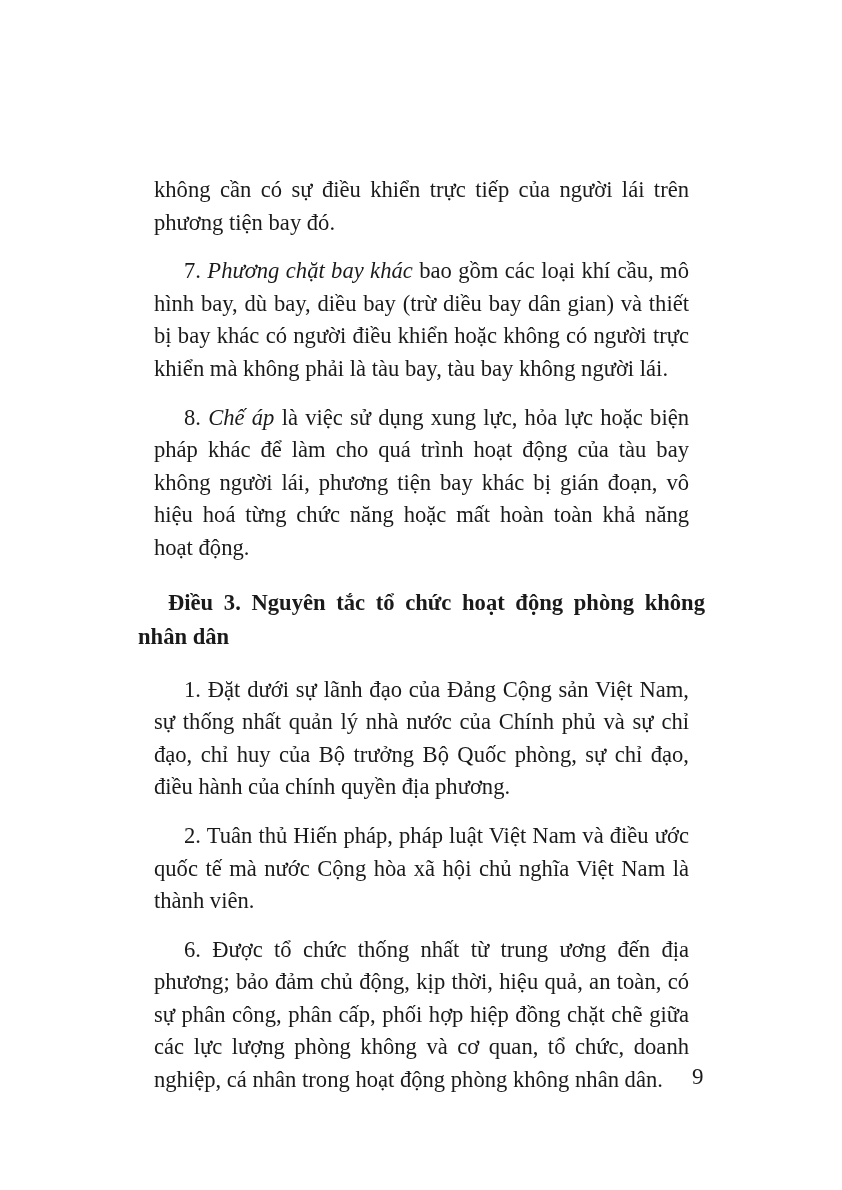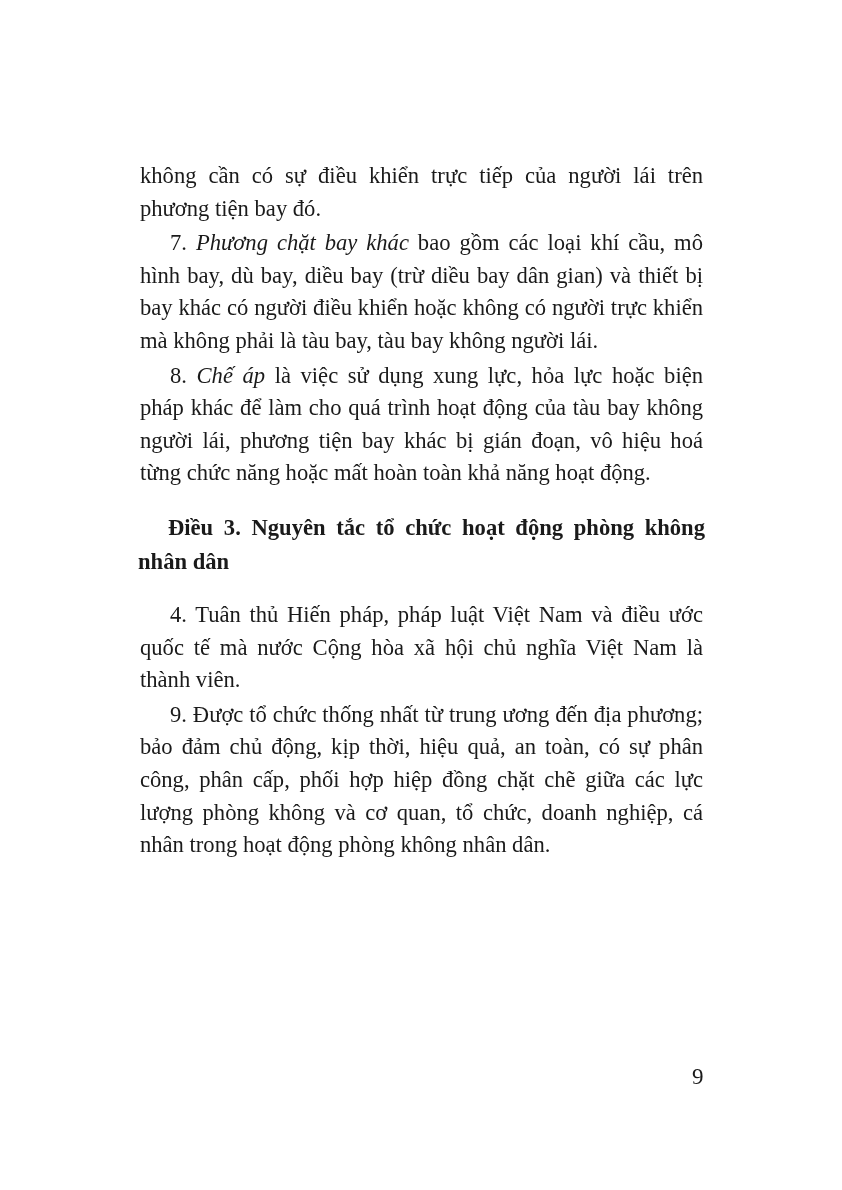--- a/index.html
+++ b/index.html
@@ -19,21 +19,21 @@
       position: absolute;
       left: 138px;
       top: 158px;
       width: 567px;
       font-family: "Liberation Serif", "DejaVu Serif", serif;
       font-size: 22.6px;
       line-height: 32.6px;
       text-align: justify;
     }
     .para {
-      margin: 2px;
+      margin: 16px;
       text-indent: 0;
     }
     .para.indent {
       text-indent: 30px;
     }
     .para em {
       font-style: italic;
     }
     .heading {
       margin: 21px 0 20px 0;
@@ -57,17 +57,18 @@
 
 <div class="page-body">
   <p class="para">không cần có sự điều khiển trực tiếp của người lái trên phương tiện bay đó.</p>
 
   <p class="para indent"><span>7.</span> <em>Phương chặt bay khác</em><span> bao gồm các loại khí cầu, mô hình bay, dù bay, diều bay (trừ diều bay dân gian) và thiết bị bay khác có người điều khiển hoặc không có người trực khiển mà không phải là tàu bay, tàu bay không người lái.</span></p>
 
   <p class="para indent"><span>8.</span> <em>Chế áp</em><span> là việc sử dụng xung lực, hỏa lực hoặc biện pháp khác để làm cho quá trình hoạt động của tàu bay không người lái, phương tiện bay khác bị gián đoạn, vô hiệu hoá từng chức năng hoặc mất hoàn toàn khả năng hoạt động.</span></p>
 
   <p class="heading">Điều 3. Nguyên tắc tổ chức hoạt động phòng không nhân dân</p>
 
-  <p class="para indent">4. Tuân thủ Hiến pháp, pháp luật Việt Nam và điều ước quốc tế mà nước Cộng hòa xã hội chủ nghĩa Việt Nam là thành viên.</p>
-  <p class="para indent">9. Được tổ chức thống nhất từ trung ương đến địa phương; bảo đảm chủ động, kịp thời, hiệu quả, an toàn, có sự phân công, phân cấp, phối hợp hiệp đồng chặt chẽ giữa các lực lượng phòng không và cơ quan, tổ chức, doanh nghiệp, cá nhân trong hoạt động phòng không nhân dân.</p>
+  <p class="para indent">1. Đặt dưới sự lãnh đạo của Đảng Cộng sản Việt Nam, sự thống nhất quản lý nhà nước của Chính phủ và sự chỉ đạo, chỉ huy của Bộ trưởng Bộ Quốc phòng, sự chỉ đạo, điều hành của chính quyền địa phương.</p>
+  <p class="para indent">2. Tuân thủ Hiến pháp, pháp luật Việt Nam và điều ước quốc tế mà nước Cộng hòa xã hội chủ nghĩa Việt Nam là thành viên.</p>
+  <p class="para indent">6. Được tổ chức thống nhất từ trung ương đến địa phương; bảo đảm chủ động, kịp thời, hiệu quả, an toàn, có sự phân công, phân cấp, phối hợp hiệp đồng chặt chẽ giữa các lực lượng phòng không và cơ quan, tổ chức, doanh nghiệp, cá nhân trong hoạt động phòng không nhân dân.</p>
 </div>
 
 <div class="page-number">9</div>
 
 </body></html>

